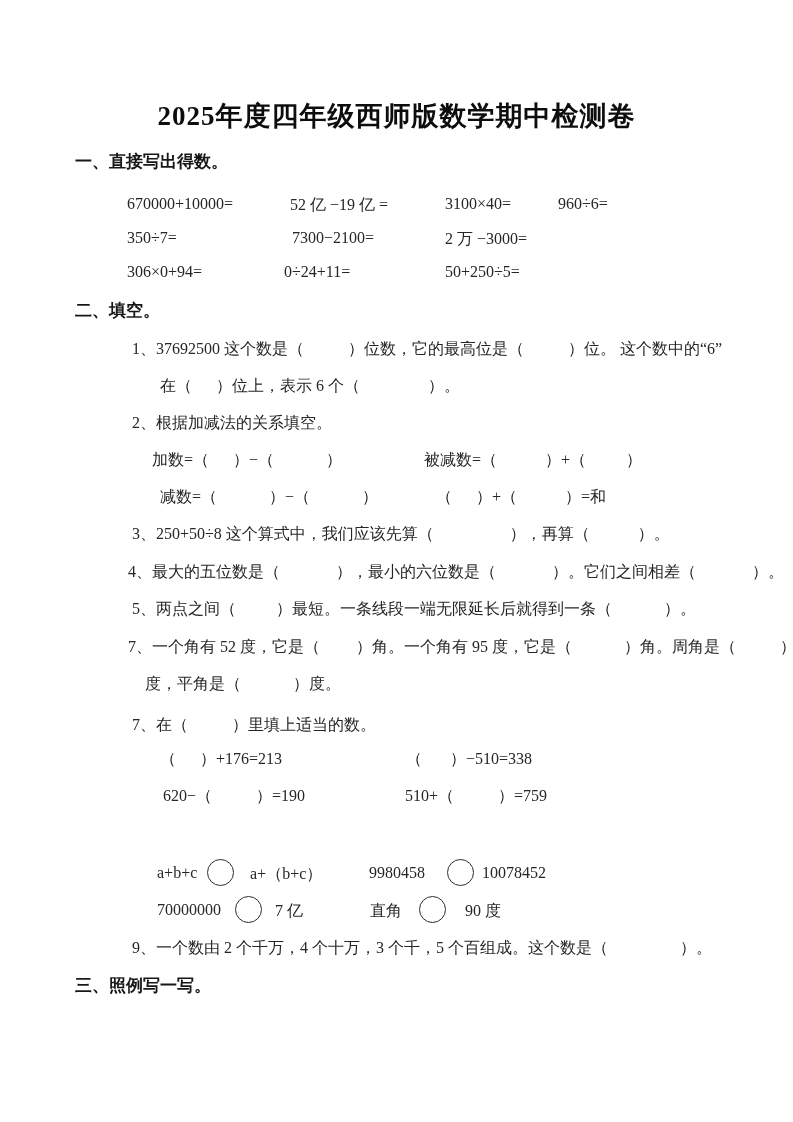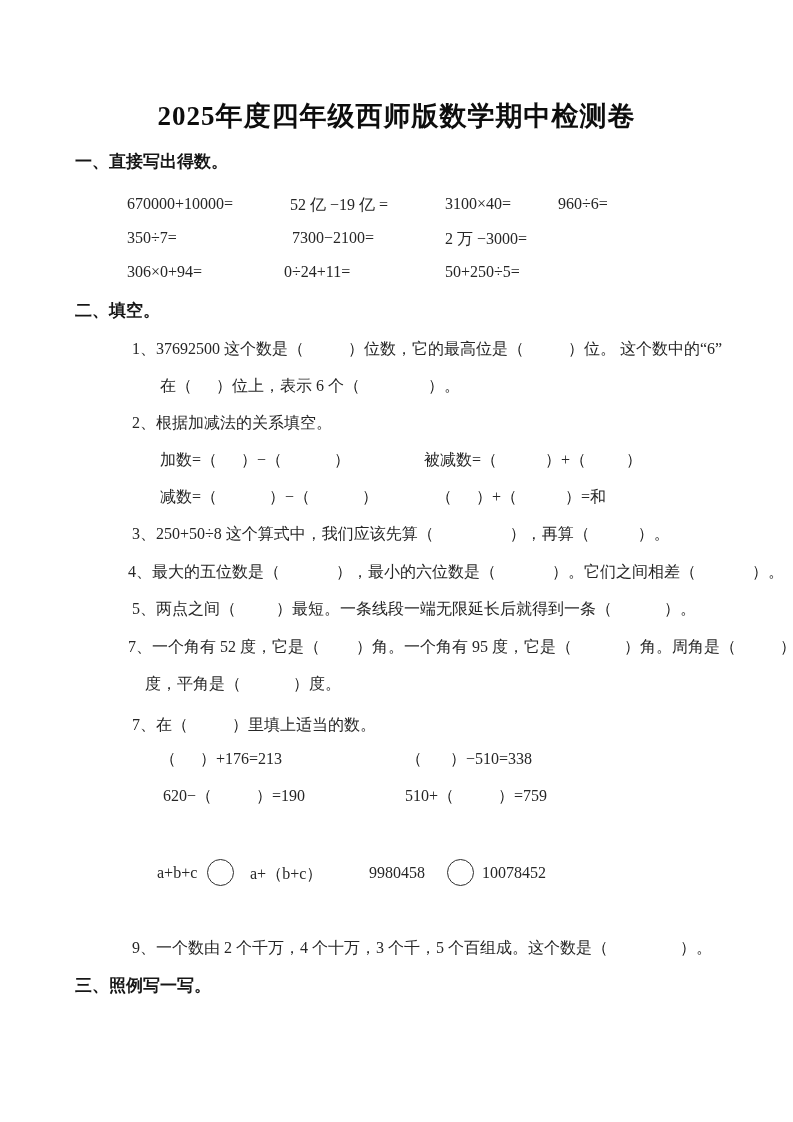--- a/index.html
+++ b/index.html
@@ -85,21 +85,21 @@
     <span class="col" style="left:100px">1、37692500 这个数是（           ）位数，它的最高位是（           ）位。 这个数中的“6”</span>
   </div>
   <div class="line" style="top:376px">
     <span class="col" style="left:128px">在（      ）位上，表示 6 个（                 ）。</span>
   </div>
 
   <div class="line" style="top:413px">
     <span class="col" style="left:100px">2、根据加减法的关系填空。</span>
   </div>
   <div class="line" style="top:450px">
-    <span class="col" style="left:128px">加数=（      ）−（             ）</span>
+    <span class="col" style="left:120px">加数=（      ）−（             ）</span>
     <span class="col" style="left:392px">被减数=（            ）+（          ）</span>
   </div>
   <div class="line" style="top:487px">
     <span class="col" style="left:128px">减数=（             ）−（             ）</span>
     <span class="col" style="left:404px">（      ）+（            ）=和</span>
   </div>
 
   <div class="line" style="top:524px">
     <span class="col" style="left:100px">3、250+50÷8 这个算式中，我们应该先算（                   ），再算（            ）。</span>
   </div>
@@ -130,20 +130,28 @@
   </div>
 
   <div class="line" style="top:864px">
     <span class="col" style="left:125px">a+b+c</span>
     <span class="cmp-circle" style="left:175px"></span>
     <span class="col" style="left:218px">a+（b+c）</span>
     <span class="col" style="left:337px">9980458</span>
     <span class="cmp-circle" style="left:415px"></span>
     <span class="col" style="left:450px">10078452</span>
   </div>
+  <div class="line" style="top:901px">
+    <span class="col" style="left:125px">70000000</span>
+    <span class="cmp-circle" style="left:203px"></span>
+    <span class="col" style="left:243px">7 亿</span>
+    <span class="col" style="left:338px">直角</span>
+    <span class="cmp-circle" style="left:387px"></span>
+    <span class="col" style="left:433px">90 度</span>
+  </div>
 
   <div class="line" style="top:938px">
     <span class="col" style="left:100px">9、一个数由 2 个千万，4 个十万，3 个千，5 个百组成。这个数是（                  ）。</span>
   </div>
 
   <div class="sec-heading" style="top:974px">三、照例写一写。</div>
 
 </div>
 
 </body></html>

